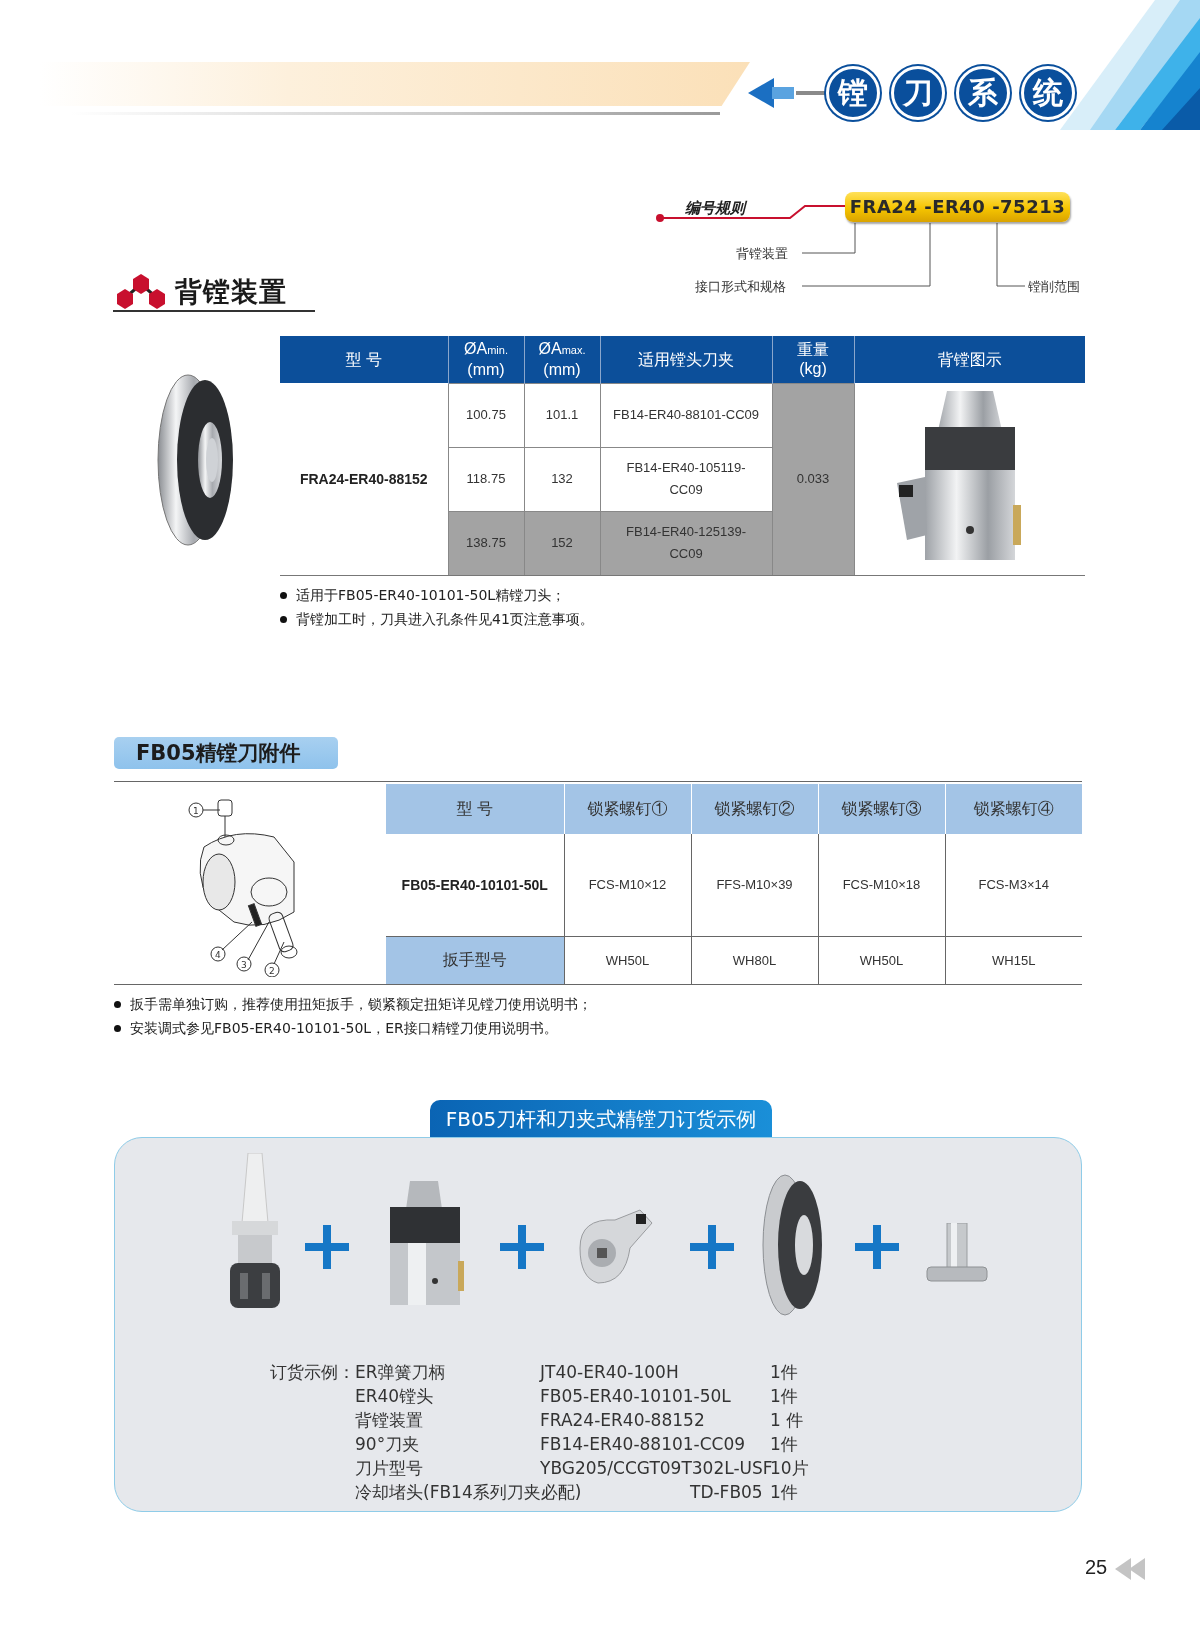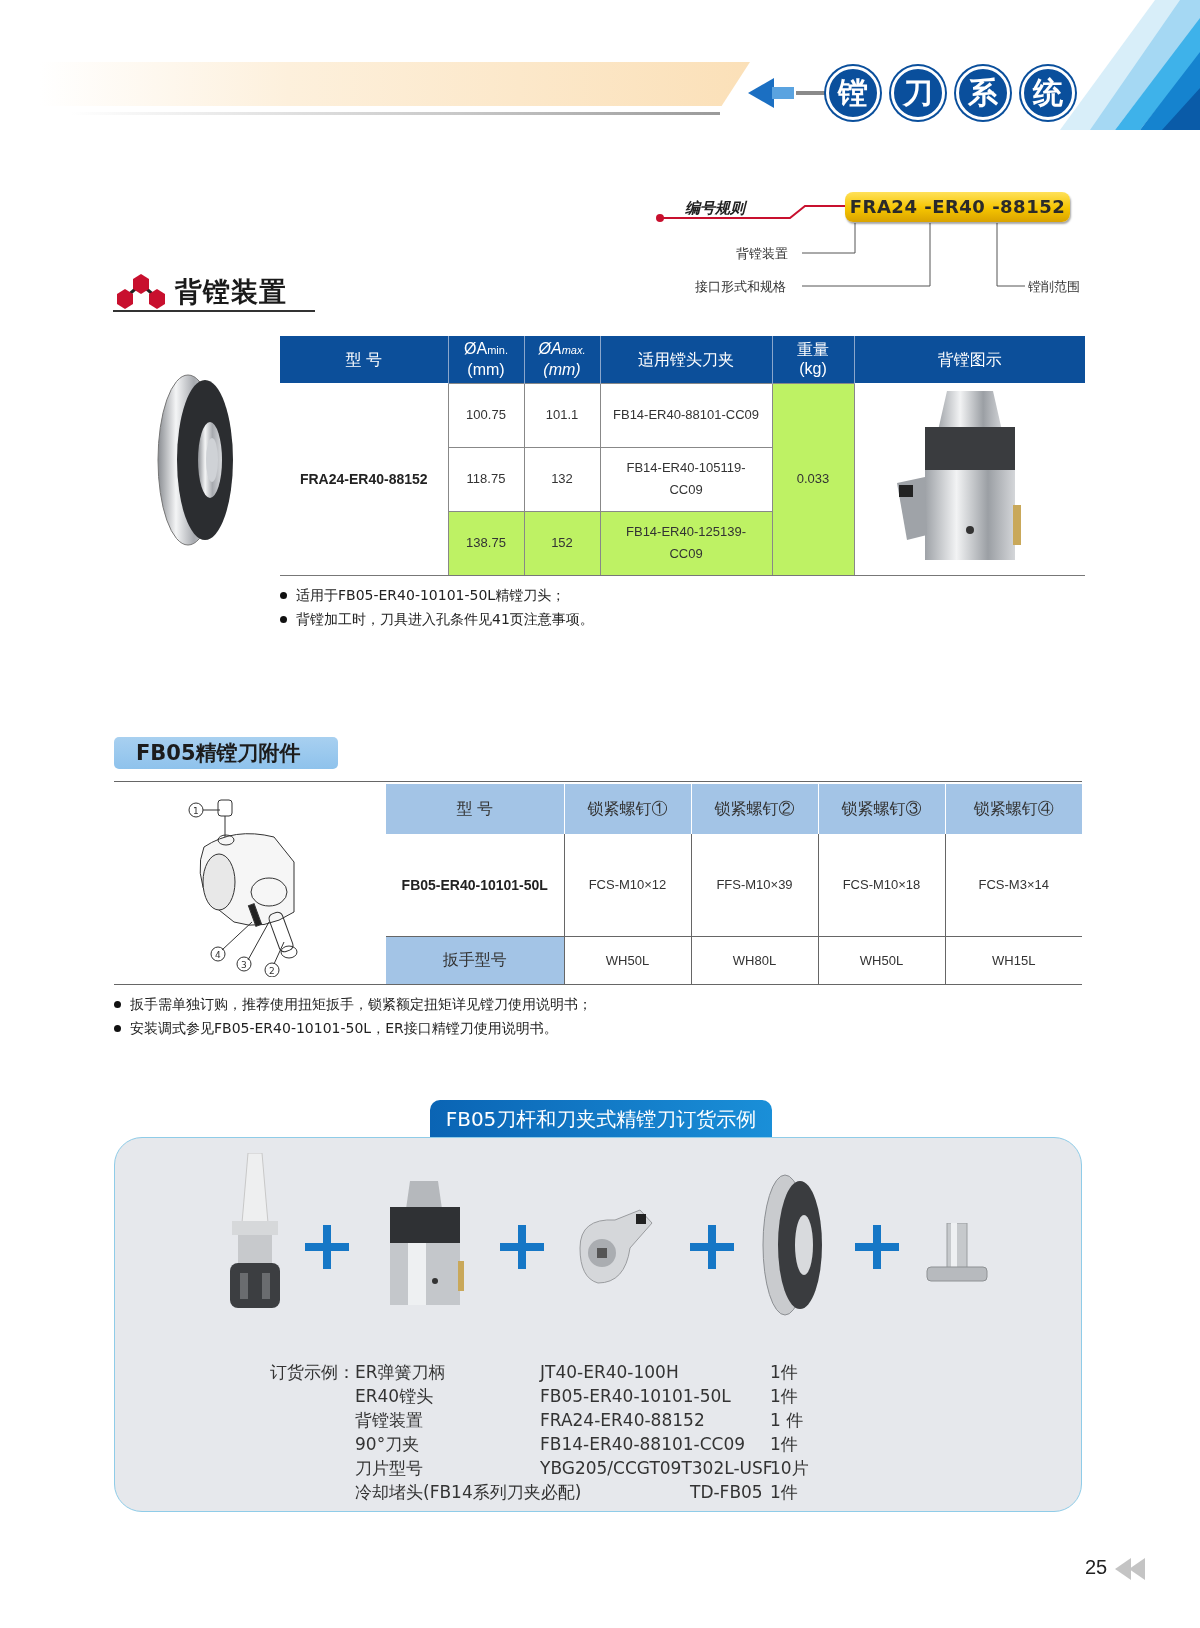--- a/index.html
+++ b/index.html
@@ -47,21 +47,21 @@
   .sec1-title { position: absolute; left: 62px; top: 2px; font-size: 27px; font-weight: bold; color: #1a1a1a; letter-spacing: 1px; }
 
   
   .ring-img { position: absolute; left: 150px; top: 370px; width: 90px; height: 180px; }
   table { border-collapse: collapse; }
   .t1 { position: absolute; left: 280px; top: 336px; width: 805px; font-family: "Liberation Sans", sans-serif; }
   .t1 th { background: #0c4f9a; color: #fff; font-weight: normal; font-size: 16px; height: 47px; border-left: 1px solid #8aa6cc; line-height: 19px; }
   .t1 th:first-child { border-left: none; }
   .t1 td { font-size: 13px; color: #333; text-align: center; height: 64px; border: 1px solid #888; line-height: 22px; margin-top: 44px; }
   .t1 td.model { font-weight: bold; font-size: 14px; color: #222; border-left: none; border-top: none; border-bottom: 1px solid #777; }
-  .t1 td.shade { background: #bef264; }
+  .t1 td.shade { background: #a3a3a3; }
   .t1 td.photo { border-right: none; border-top: none; background: #fff; }
   .t1 .bottom td { border-bottom: 1.5px solid #777; }
   .sub { font-size: 11px; }
   .t1-photo { width: 170px; height: 180px; }
 
   .notes { position: absolute; font-size: 14px; color: #222; line-height: 24px; }
   .notes li { list-style: none; position: relative; padding-left: 18px; }
   .notes li::before { content: ""; position: absolute; left: 2px; top: 9px; width: 7px; height: 7px; border-radius: 50%; background: #111; }
 
   
@@ -140,21 +140,21 @@
 
 <div class="rule">
   <svg style="position:absolute;left:0;top:0;width:450px;height:120px;" viewBox="0 0 450 120">
     <circle cx="20" cy="33" r="4" fill="#c8102e"></circle>
     <polyline points="20,33 150,33 165,21 210,21" fill="none" stroke="#c8102e" stroke-width="2"></polyline>
     <polyline points="162,68 215,68 215,38" fill="none" stroke="#555" stroke-width="1"></polyline>
     <polyline points="162,101 290,101 290,38" fill="none" stroke="#555" stroke-width="1"></polyline>
     <polyline points="357,38 357,101 385,101" fill="none" stroke="#555" stroke-width="1"></polyline>
   </svg>
   <div class="rule-label">编号规则</div>
-  <div class="rule-code">FRA24 -ER40 -88152</div>
+  <div class="rule-code">FRA24 -ER40 -75213</div>
   <div class="rule-part" style="left:96px;top:60px;">背镗装置</div>
   <div class="rule-part" style="left:55px;top:93px;">接口形式和规格</div>
   <div class="rule-part" style="left:388px;top:93px;">镗削范围</div>
 </div>
 
 <div class="sec1-head">
   <svg class="sec1-icon" viewBox="0 0 56 36">
     <line x1="12" y1="24" x2="28" y2="10" stroke="#222" stroke-width="3"></line>
     <line x1="28" y1="10" x2="44" y2="24" stroke="#222" stroke-width="3"></line>
     <polygon points="28,0 36,5 36,15 28,20 20,15 20,5" fill="#c8102e"></polygon>
@@ -180,21 +180,21 @@
 </svg>
 
 <table class="t1">
   <thead>
     <tr>
       <th style="width:168px;"><span>型 号</span></th>
       <th style="width:76px;">
         <span>ØA</span><span class="sub">min.</span><br>
         <span>(mm)</span>
       </th>
-      <th style="width:76px;font-style:italic;">
+      <th style="width:76px;">
         <span>ØA</span><span class="sub">max.</span><br>
         <span>(mm)</span>
       </th>
       <th style="width:172px;"><span>适用镗头刀夹</span></th>
       <th style="width:82px;">
         <span>重量</span><br><span>(kg)</span>
       </th>
       <th><span>背镗图示</span></th>
     </tr>
   </thead>

